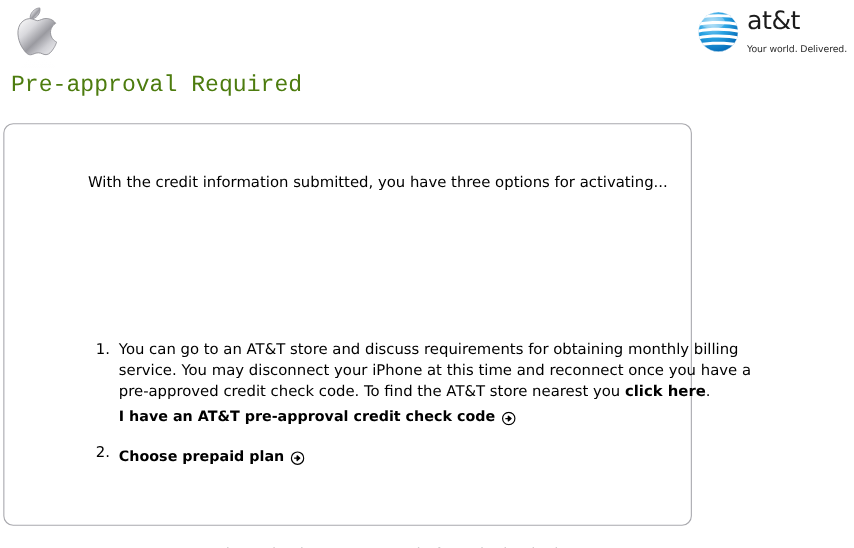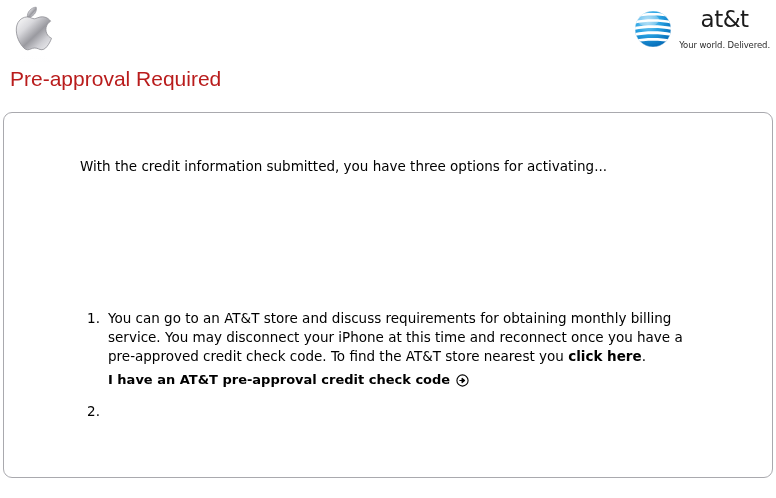--- a/index.html
+++ b/index.html
@@ -40,21 +40,20 @@
     display: flex;
     align-items: center;
   }
   #att-globe { width: 40px; height: 40px; display:block; }
   #att-wordmark {
     margin-left: 6px;
     display: flex;
     flex-direction: column;
     justify-content: center;
     line-height: 1;
-    align-items: center;
   }
   #att-name {
     font-family: "DejaVu Sans", "Liberation Sans", sans-serif;
     font-size: 23px;
     font-weight: 400;
     color: #1b1b1b;
     letter-spacing: -0.5px;
     line-height: 1;
   }
   #att-tagline {
@@ -65,34 +64,34 @@
     margin-top: 10px;
     letter-spacing: -0.1px;
     line-height: 1;
     white-space: nowrap;
   }
 
   #page-title {
     position: absolute;
     left: 10px;
     top: 67px;
-    font-family: Liberation Sans, sans-serif;
+    font-family: Liberation Mono, monospace;
     font-size: 21px;
     font-weight: 400;
-    color: #b91c1c;
+    color: #4d7c0f;
     letter-spacing: 0px;
     white-space: nowrap;
   }
 
   
   #content-panel {
     position: absolute;
     left: 3px;
     top: 112px;
-    width: 770px;
+    width: 626px;
     height: 366px;
     border: 1px solid #a9a9ae;
     border-radius: 9px;
     background: #ffffff;
     box-sizing: border-box;
   }
 
   #intro-text {
     position: absolute;
     left: 76px;
@@ -244,20 +243,29 @@
           </span>
         </span>
       </div>
     </div>
   </div>
 
   <div class="option-item" id="option-2">
     <div class="option-row">
       <div class="option-number">2.</div>
       <div class="option-body">
+        <span class="option-action">
+          <span>Choose prepaid plan</span>
+          <span class="arrow-icon">
+            <svg width="13" height="13" viewBox="0 0 13 13" xmlns="http://www.w3.org/2000/svg">
+              <circle cx="6.5" cy="6.5" r="5.6" fill="none" stroke="#000" stroke-width="1.1"></circle>
+              <path d="M3.4 6.5 H8.0 M6.1 4.3 L8.6 6.5 L6.1 8.7 Z" fill="#000" stroke="#000" stroke-width="1.1" stroke-linejoin="round"></path>
+            </svg>
+          </span>
+        </span>
       </div>
     </div>
   </div>
 
   <div class="option-item" id="option-3">
     <div class="option-row">
       <div class="option-number">3.</div>
       <div class="option-body">
         <p class="option-text">You can start the activation process again from the beginning.</p>
 

